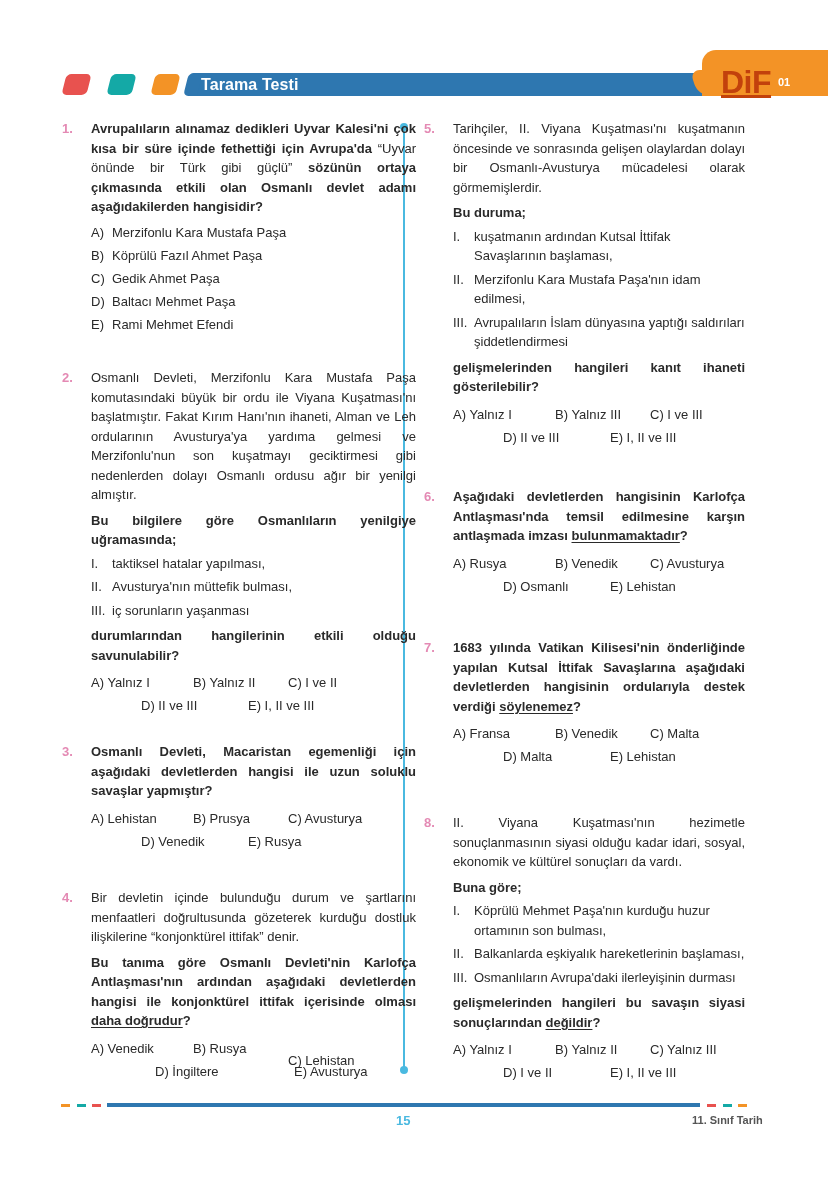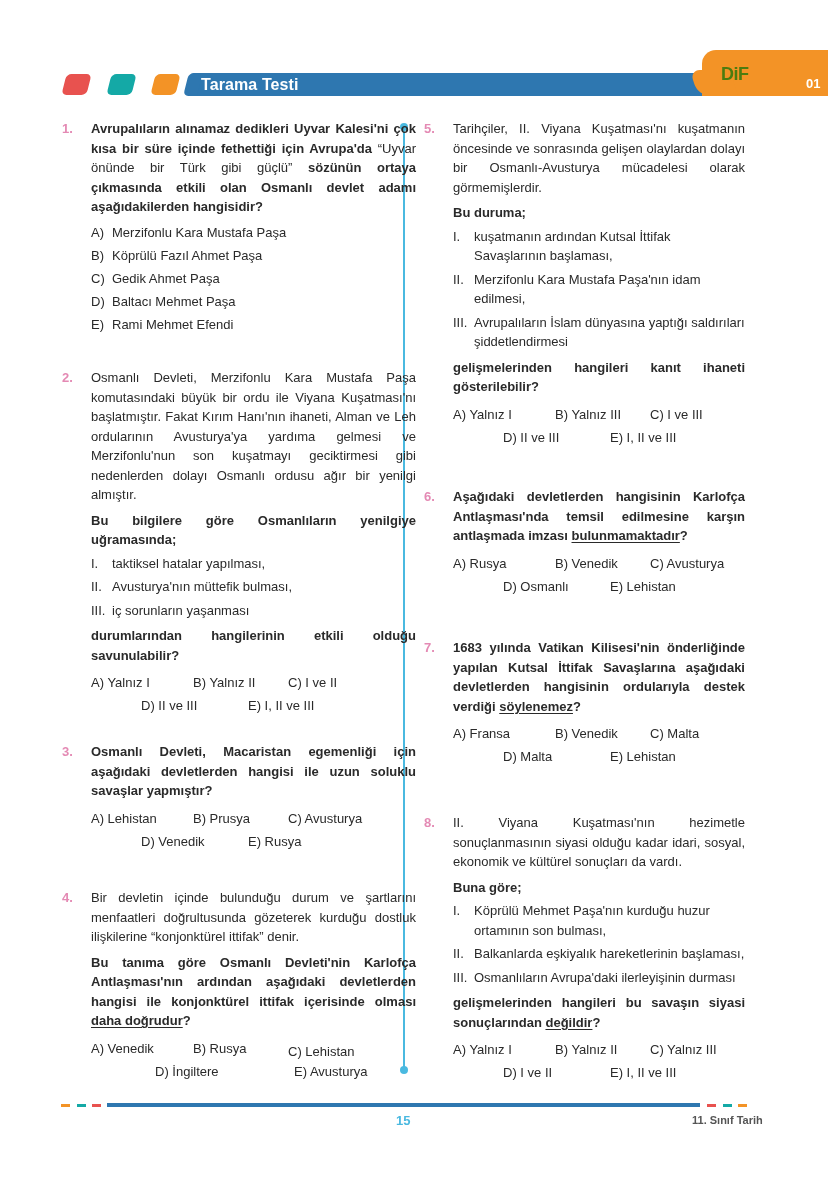--- a/index.html
+++ b/index.html
@@ -7,22 +7,22 @@
   body { position:relative; font-family:"Liberation Sans", sans-serif; color:#2a2a2a; }
 
   
   .hdr-tab { position:absolute; top:74px; width:25px; height:21px; border-radius:5px; transform:skewX(-14deg); }
   .hdr-bar { position:absolute; left:190px; top:73px; width:540px; height:23px; background:#2e77b0;
              border-radius:6px 0 0 6px; transform-origin:left; }
   .hdr-bar::before { content:""; position:absolute; left:-4px; top:0; width:14px; height:23px; background:#2e77b0; transform:skewX(-14deg); border-radius:5px 0 0 5px; }
   .hdr-title { position:absolute; left:201px; top:76px; color:#fff; font-weight:bold; font-size:16px; letter-spacing:0.1px; }
   .dif-box { position:absolute; left:702px; top:50px; width:126px; height:46px; background:#f39326; border-radius:14px 0 0 0; }
   .dif-box::before { content:""; position:absolute; left:-8px; top:20px; width:40px; height:26px; background:#f39326; transform:skewX(18deg); border-radius:10px 0 0 12px; }
-  .dif-text { position:absolute; left:721px; top:64px; color:#4d7c0f; font-weight:bold; font-size:18px; letter-spacing:-0.5px; }
-  .dif-num { position:absolute; left:806px; top:76px; color:#fff; font-weight:bold; font-size:13px; }
+  .dif-text { position:absolute; left:721px; top:64px; color:#c2410c; font-weight:bold; font-size:32px; letter-spacing:-0.5px;text-decoration:underline; }
+  .dif-num { position:absolute; left:778px; top:76px; color:#fff; font-weight:bold; font-size:11px; }
 
   
   .vline { position:absolute; left:403px; top:126px; width:2px; height:944px; background:#4ab9e0; }
   .vdot { position:absolute; left:400px; width:8px; height:8px; border-radius:50%; background:#4ab9e0; }
 
   
   .q { position:absolute; width:325px; font-size:13px; line-height:19.5px; }
   .q .num { position:absolute; left:-29px; top:0; color:#e48ab4; font-weight:bold; font-size:13px; }
   .q p { text-align:justify; }
   .q .b { font-weight:bold; color:#2a2a2a; }
@@ -125,21 +125,21 @@
   </div>
 </div>
 
 <div class="q" style="left:91px;top:888px;">
   <span class="num">4.</span>
   <p>Bir devletin içinde bulunduğu durum ve şartlarını menfaatleri doğrultusunda gözeterek kurduğu dostluk ilişkilerine “konjonktürel ittifak” denir.</p>
   <p class="stmt"><span>Bu tanıma göre Osmanlı Devleti'nin Karlofça Antlaşması'nın ardından aşağıdaki devletlerden hangisi ile konjonktürel ittifak içerisinde olması </span><span class="u">daha doğrudur</span><span>?</span></p>
   <div class="opts">
     <span style="left:0;top:0;">A) Venedik</span>
     <span style="left:102px;top:0;">B) Rusya</span>
-    <span style="left:197px;top:3px;">C) Lehistan</span>
+    <span style="left:197px;top:12px;">C) Lehistan</span>
     <span style="left:50px;top:23px;margin-left:14px;">D) İngiltere</span>
     <span style="left:157px;top:23px;margin-left:46px;">E) Avusturya</span>
   </div>
 </div>
 
 <div class="q" style="left:453px;top:119px;width:292px;">
   <span class="num">5.</span>
   <p>Tarihçiler, II. Viyana Kuşatması'nı kuşatmanın öncesinde ve sonrasında gelişen olaylardan dolayı bir Osmanlı-Avusturya mücadelesi olarak görmemişlerdir.</p>
   <p class="stmt">Bu duruma;</p>
   <div class="roman">

